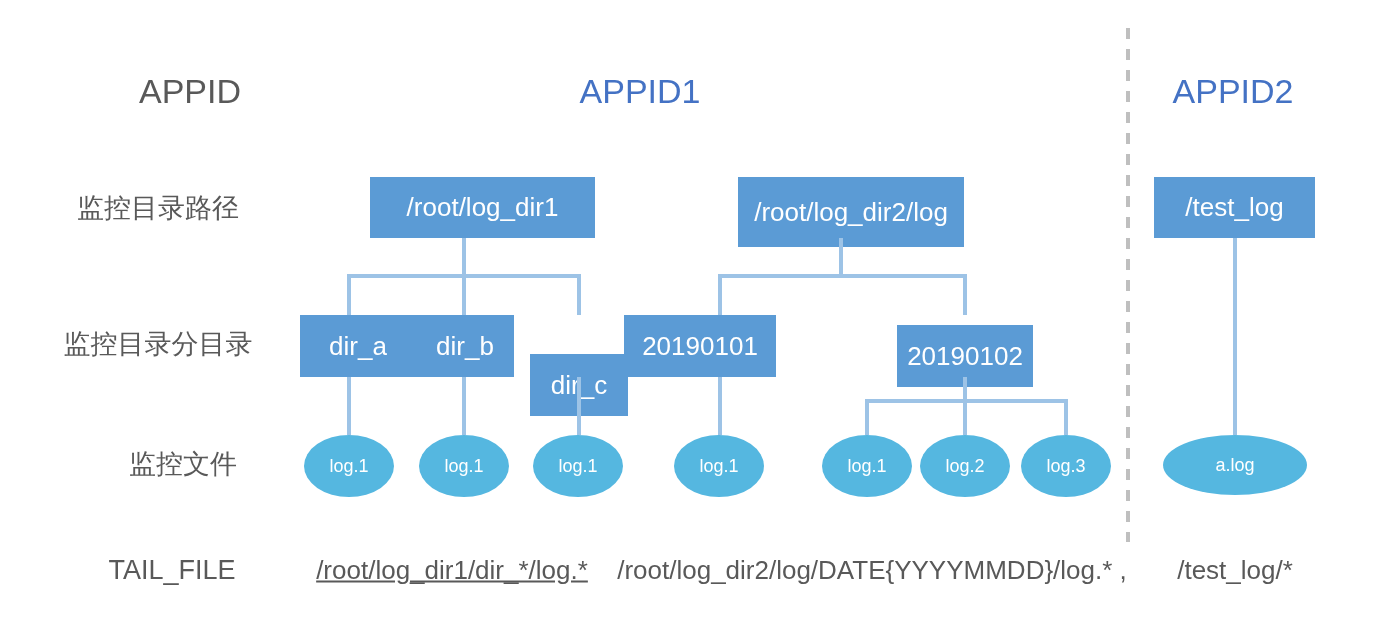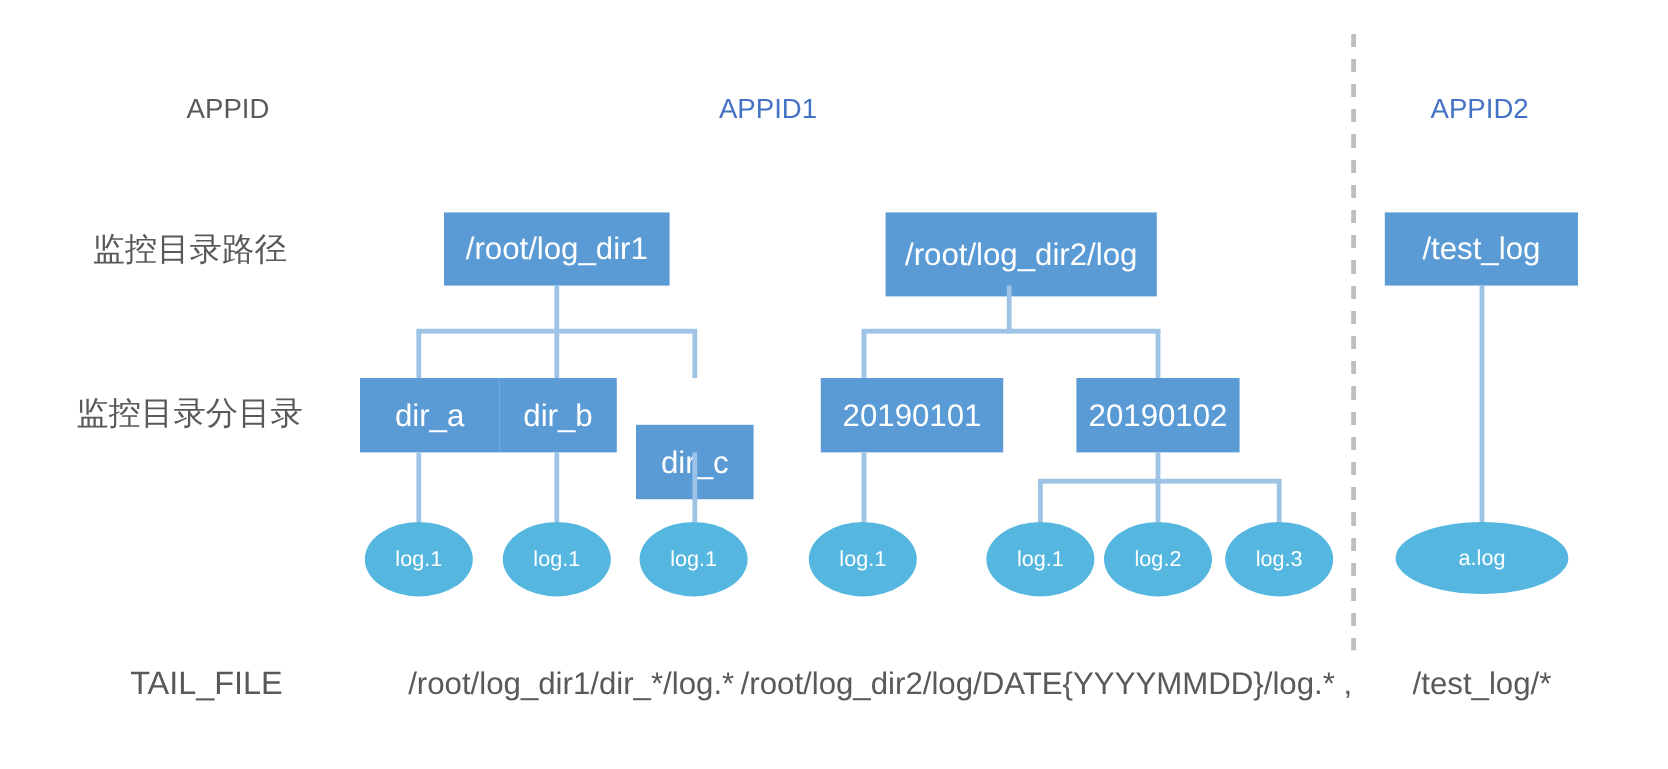--- a/index.html
+++ b/index.html
@@ -11,21 +11,21 @@
     font-family: "Liberation Sans", sans-serif;
     overflow: hidden;
   }
   .lbl {
     position: absolute;
     transform: translate(-50%, -50%);
     font-size: 27px;
     color: var(--label-text, #595959);
     white-space: nowrap;
   }
-  .hdr { font-size: 23px; }
+  .hdr { font-size: 34px; }
   .accent { color: var(--appid-accent, #4472C4); }
   .box {
     position: absolute;
     background: var(--box-fill, #5B9BD5);
     color: var(--shape-text, #ffffff);
     display: flex;
     align-items: center;
     justify-content: center;
     font-size: 26px;
     white-space: nowrap;
@@ -61,28 +61,29 @@
   }
 </style>
 </head>
 <body>
 
 <div class="canvas">
 
   <div class="lbl hdr" style="left:190px; top:91px;">APPID</div>
   <div class="lbl" style="left:158px; top:208px;">监控目录路径</div>
   <div class="lbl" style="left:158px; top:344px;">监控目录分目录</div>
+  <div class="lbl" style="left:183px; top:464px;">监控文件</div>
   <div class="lbl" style="left:172px; top:570px;">TAIL_FILE</div>
 
   <div class="lbl hdr accent" style="left:640px; top:91px;">APPID1</div>
   <div class="lbl hdr accent" style="left:1233px; top:91px;">APPID2</div>
 
   <div class="divider" style="left:1126px; top:28px; height:514px;"></div>
 
-  <div class="box" style="left:370px; top:177px; width:188px; height:61px;">/root/log_dir1</div>
+  <div class="box" style="left:370px; top:177px; width:225px; height:61px;">/root/log_dir1</div>
 
   <div class="vline" style="left:462px; top:238px; height:77px;"></div>
   <div class="hline" style="left:347px; top:274px; width:234px;"></div>
   <div class="vline" style="left:347px; top:276px; height:39px;"></div>
   <div class="vline" style="left:577px; top:276px; height:39px;"></div>
 
   <div class="box" style="left:300px; top:315px; width:116px; height:62px;">dir_a</div>
   <div class="box" style="left:416px; top:315px; width:98px; height:62px;">dir_b</div>
   <div class="box" style="left:530px; top:315px; width:98px; height:62px;margin-top:39px;">dir_c</div>
 
@@ -94,37 +95,37 @@
   <div class="ellipse" style="left:419px; top:435px; width:90px; height:62px;">log.1</div>
   <div class="ellipse" style="left:533px; top:435px; width:90px; height:62px;">log.1</div>
 
   <div class="box" style="left:728px; top:177px; width:226px; height:70px;margin-left:10px;">/root/log_dir2/log</div>
 
   <div class="vline" style="left:839px; top:238px; height:40px;"></div>
   <div class="hline" style="left:718px; top:274px; width:249px;"></div>
   <div class="vline" style="left:718px; top:276px; height:39px;"></div>
   <div class="vline" style="left:963px; top:276px; height:39px;"></div>
 
-  <div class="box" style="left:684px; top:315px; width:152px; height:62px;">20190101</div>
-  <div class="box" style="left:897px; top:315px; width:136px; height:62px;">20190102</div>
+  <div class="box" style="left:624px; top:315px; width:152px; height:62px;">20190101</div>
+  <div class="box" style="left:897px; top:325px; width:136px; height:62px;">20190102</div>
 
   <div class="vline" style="left:718px; top:377px; height:58px;"></div>
 
   <div class="vline" style="left:963px; top:377px; height:26px;"></div>
   <div class="hline" style="left:865px; top:399px; width:203px;"></div>
   <div class="vline" style="left:865px; top:401px; height:34px;"></div>
   <div class="vline" style="left:963px; top:401px; height:34px;"></div>
   <div class="vline" style="left:1064px; top:401px; height:34px;"></div>
 
   <div class="ellipse" style="left:674px; top:435px; width:90px; height:62px;">log.1</div>
   <div class="ellipse" style="left:822px; top:435px; width:90px; height:62px;">log.1</div>
   <div class="ellipse" style="left:920px; top:435px; width:90px; height:62px;">log.2</div>
   <div class="ellipse" style="left:1021px; top:435px; width:90px; height:62px;">log.3</div>
 
   <div class="box" style="left:1154px; top:177px; width:161px; height:61px;">/test_log</div>
   <div class="vline" style="left:1233px; top:238px; height:197px;"></div>
   <div class="ellipse" style="left:1163px; top:435px; width:144px; height:60px;">a.log</div>
 
-  <div class="tail" style="left:476px; top:570px;">/root/log_dir1/dir_*/log.*</div>
+  <div class="tail" style="left:452px; top:570px;text-decoration:underline;">/root/log_dir1/dir_*/log.*</div>
   <div class="tail" style="left:872px; top:570px;">/root/log_dir2/log/DATE{YYYYMMDD}/log.* ,</div>
   <div class="tail" style="left:1235px; top:570px;">/test_log/*</div>
 
 </div>
 
 </body></html>

